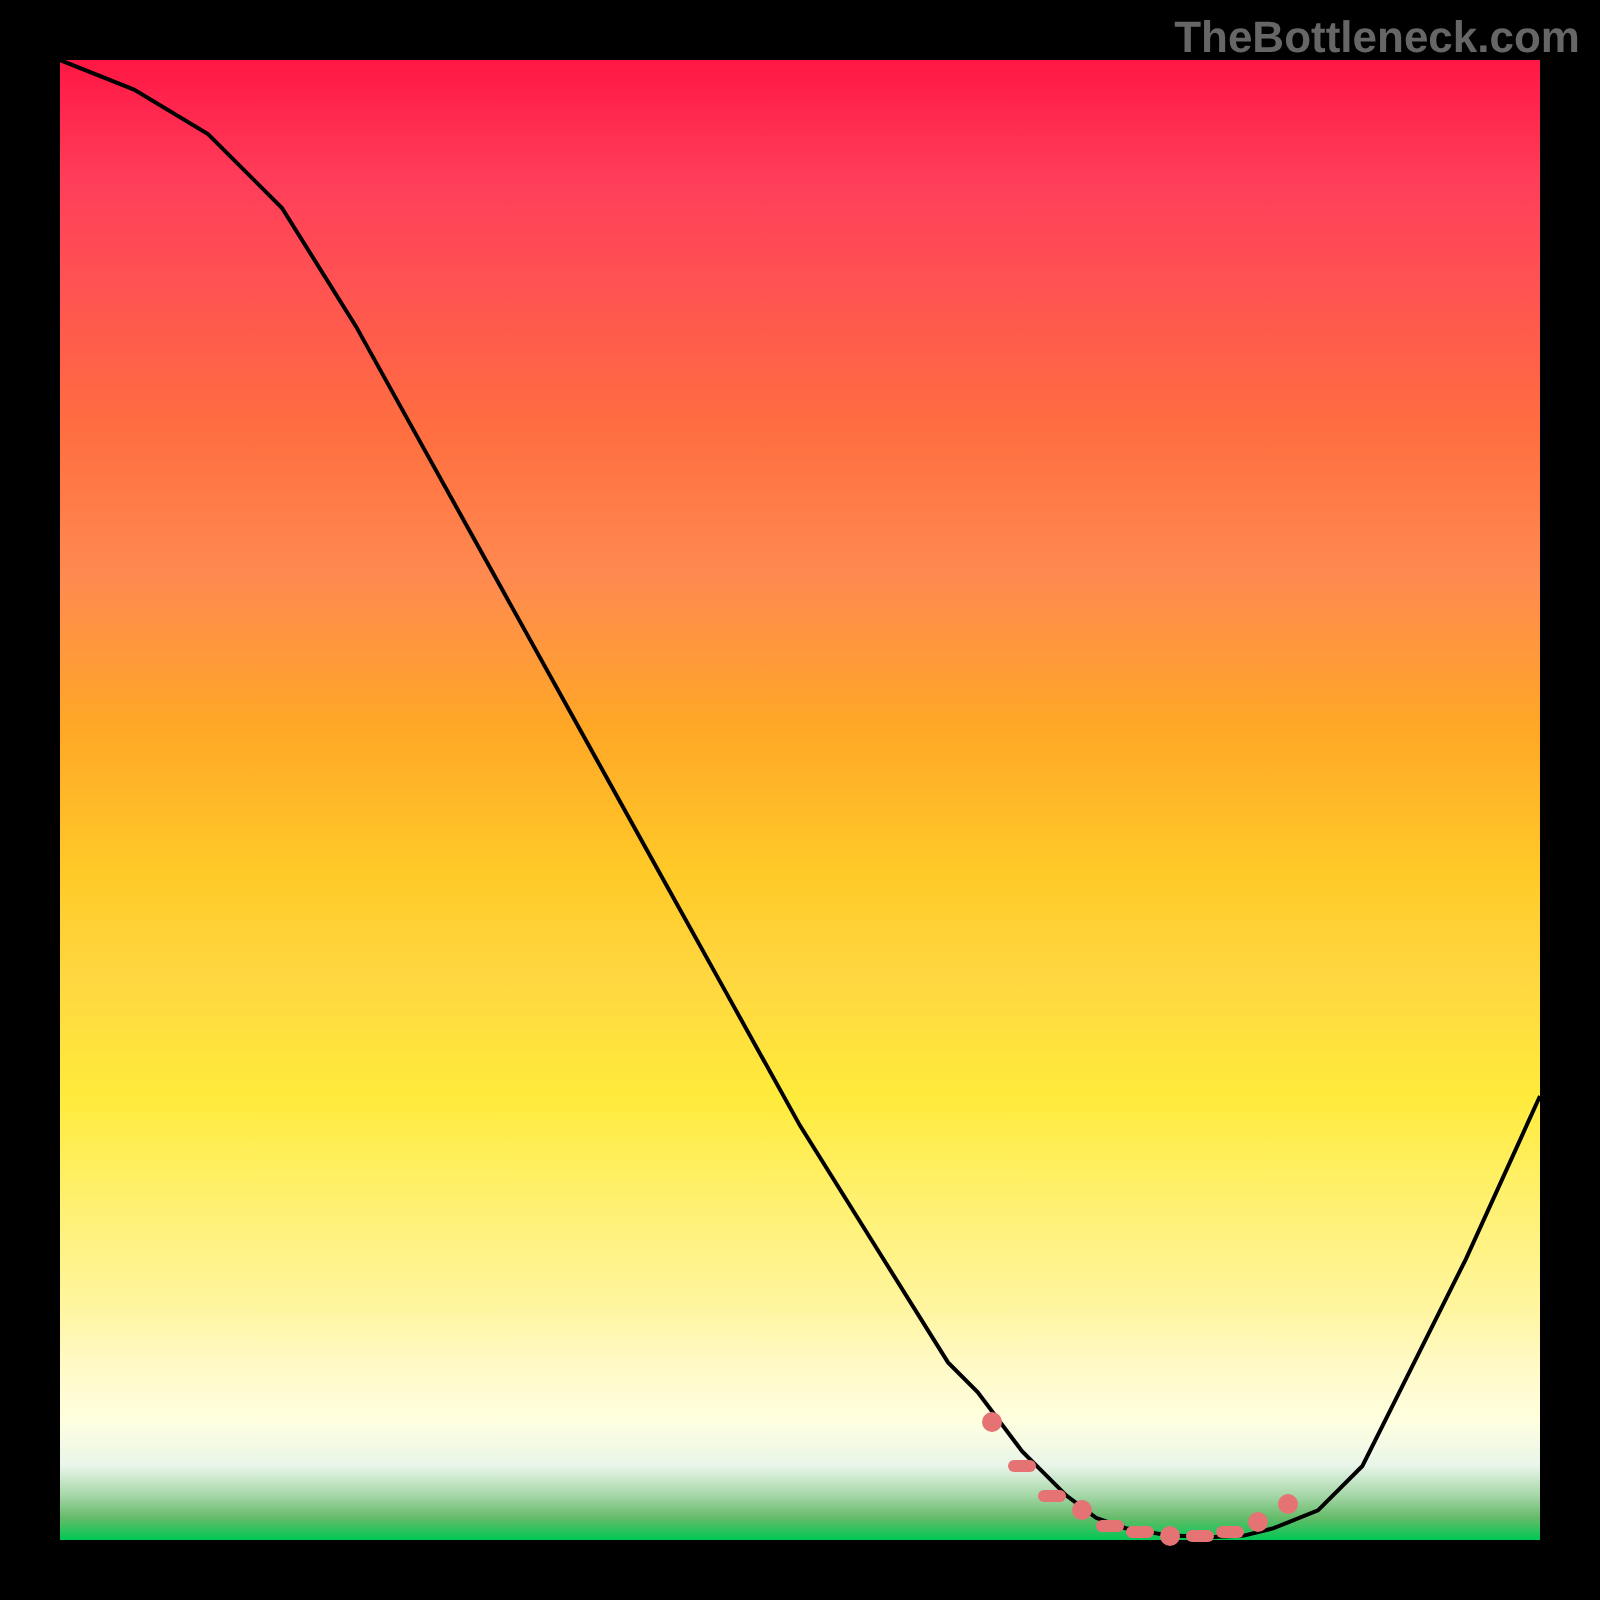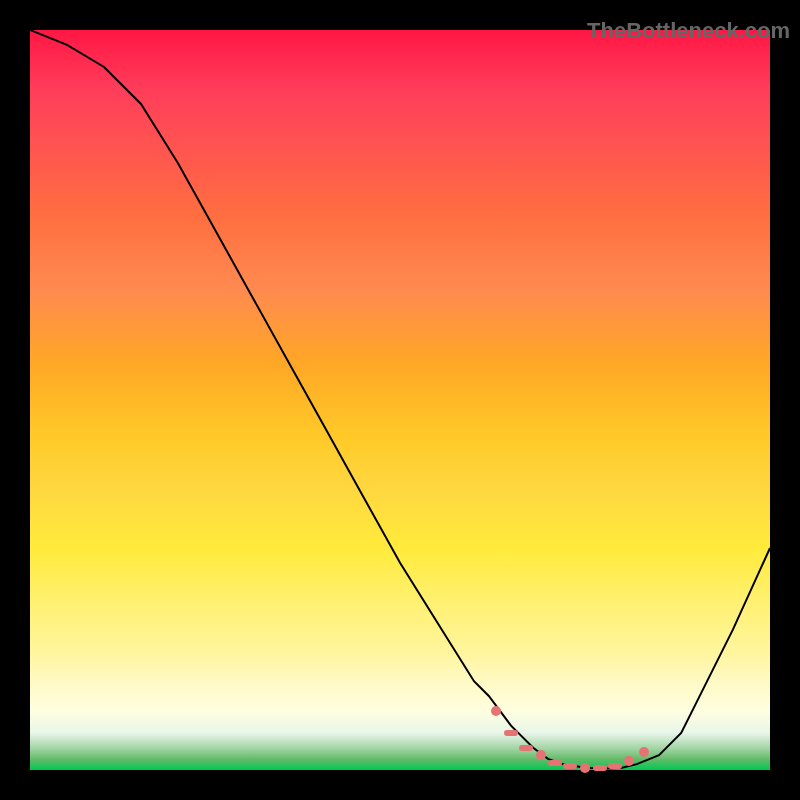--- a/index.html
+++ b/index.html
@@ -15,21 +15,20 @@
       font-family: Arial, sans-serif;
     }
     .watermark {
       position: absolute;
       top: 6px;
       right: 10px;
       color: #666;
       font-size: 22px;
       font-weight: bold;
       z-index: 10;
-      margin-top: 12px;
     }
     .chart-area {
       position: absolute;
       top: 30px;
       left: 30px;
       width: 740px;
       height: 740px;
       background: linear-gradient(to bottom,
         #ff1744 0%,
         #ff3d5a 8%,

